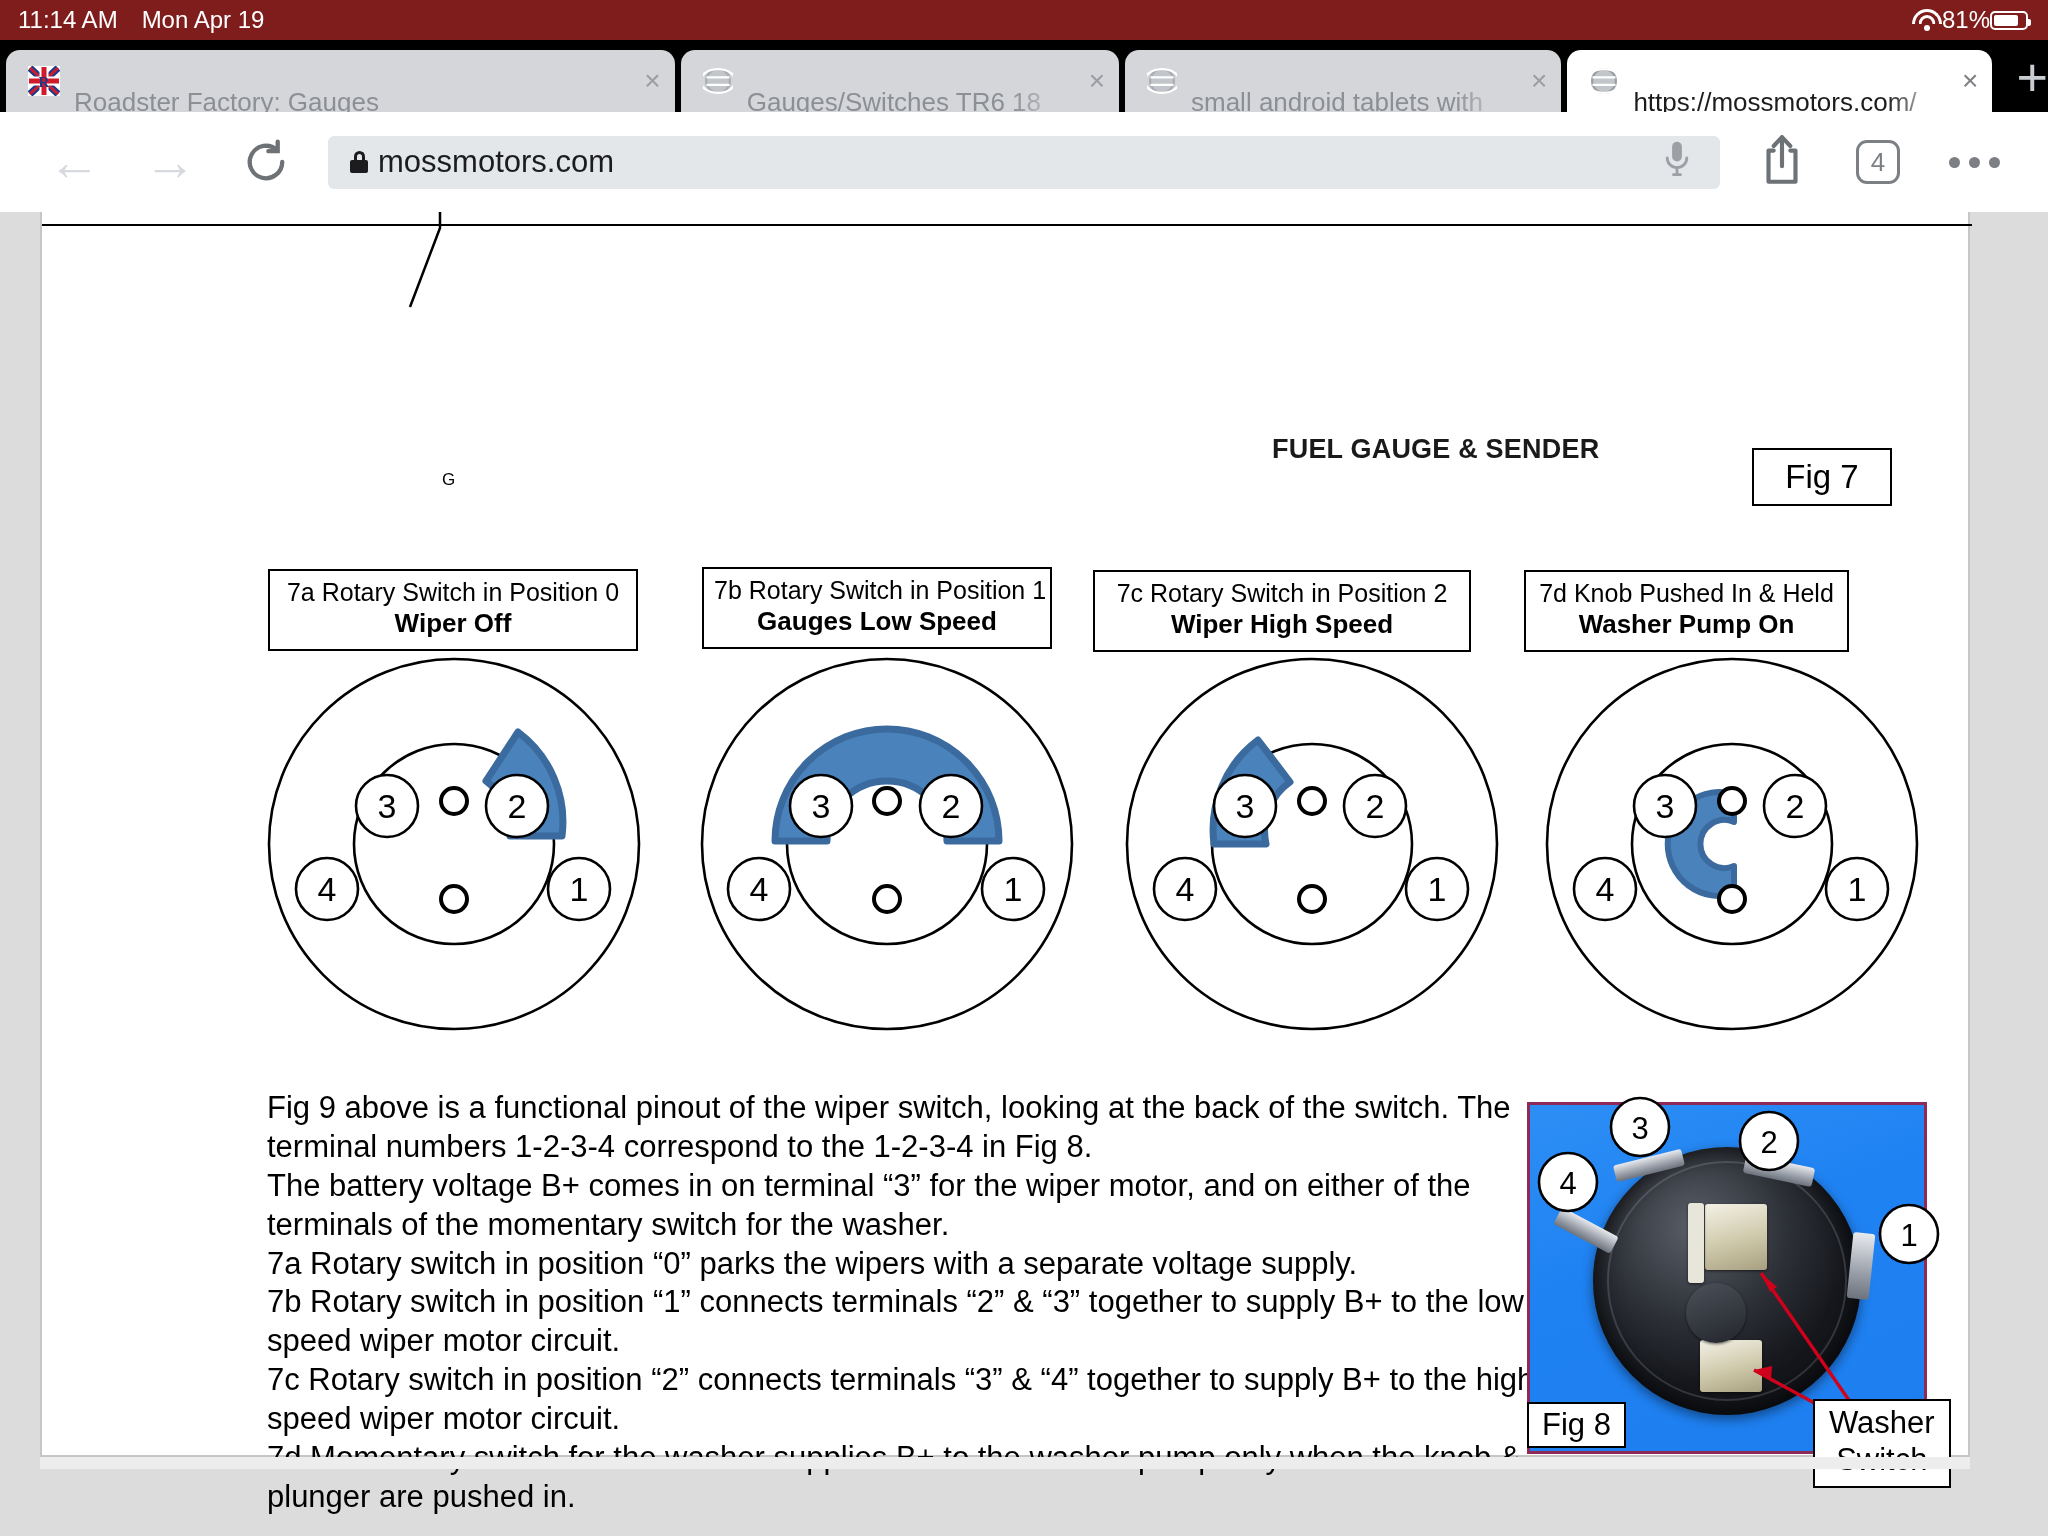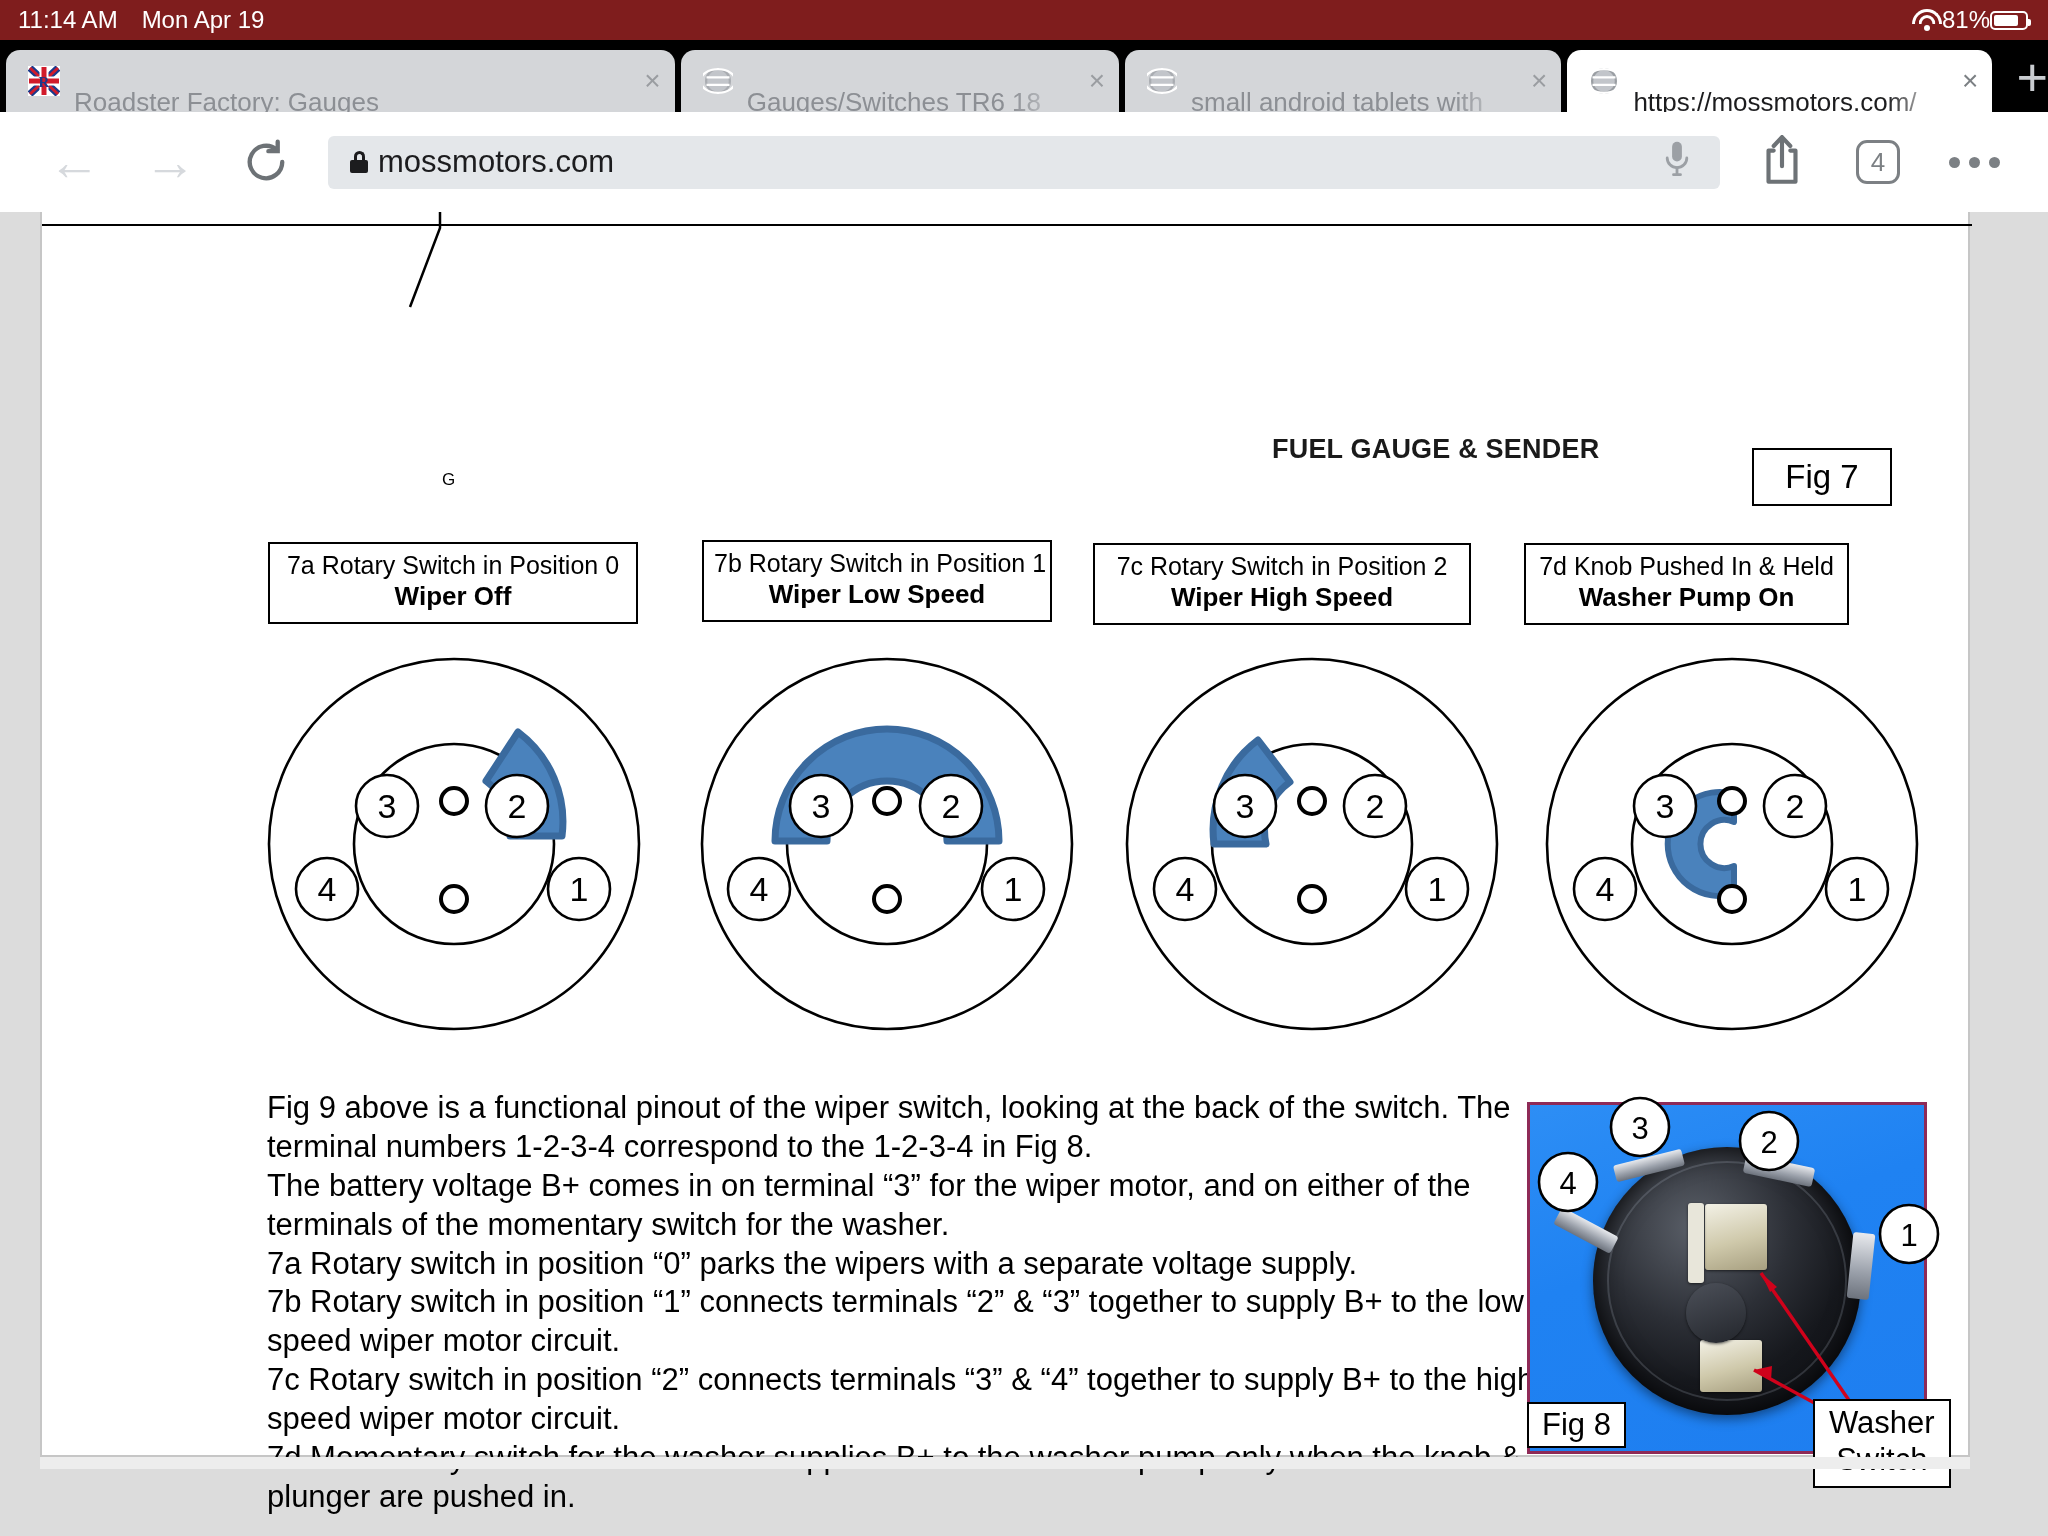--- a/index.html
+++ b/index.html
@@ -121,20 +121,21 @@
     border: 2.5px solid #000; background: #fff;
     display: flex; align-items: center; justify-content: center;
     font-size: 33px; color: #000;
   }
 
   
   .capbox {
     position: absolute; border: 2.5px solid #000; background: #fff;
     text-align: center; padding: 6px 10px 10px;
     line-height: 1.22;
+    margin-top: 27px;
   }
   .capbox .l1 { font-size: 25px; color: #000; white-space: nowrap; }
   .capbox .l2 { font-size: 26px; font-weight: bold; color: #000; white-space: nowrap; }
 
   
   .sw { position: absolute; }
   .sw svg { display: block; }
 
   
   .bodytext {
@@ -309,21 +310,21 @@
 
     <div class="fuel-title">FUEL GAUGE &amp; SENDER</div>
     <div class="fig7box">Fig 7</div>
 
     <div class="capbox" style="left:226px; top:330px; width:370px;">
       <div class="l1">7a Rotary Switch in Position 0</div>
       <div class="l2">Wiper Off</div>
     </div>
     <div class="capbox" style="left:660px; top:328px; width:350px;">
       <div class="l1">7b Rotary Switch in Position 1</div>
-      <div class="l2">Wiper Low Speed</div>
+      <div class="l2">Gauges Low Speed</div>
     </div>
     <div class="capbox" style="left:1051px; top:331px; width:378px;">
       <div class="l1">7c Rotary Switch in Position 2</div>
       <div class="l2">Wiper High Speed</div>
     </div>
     <div class="capbox" style="left:1482px; top:331px; width:325px;">
       <div class="l1">7d Knob Pushed In &amp; Held</div>
       <div class="l2">Washer Pump On</div>
     </div>
 

